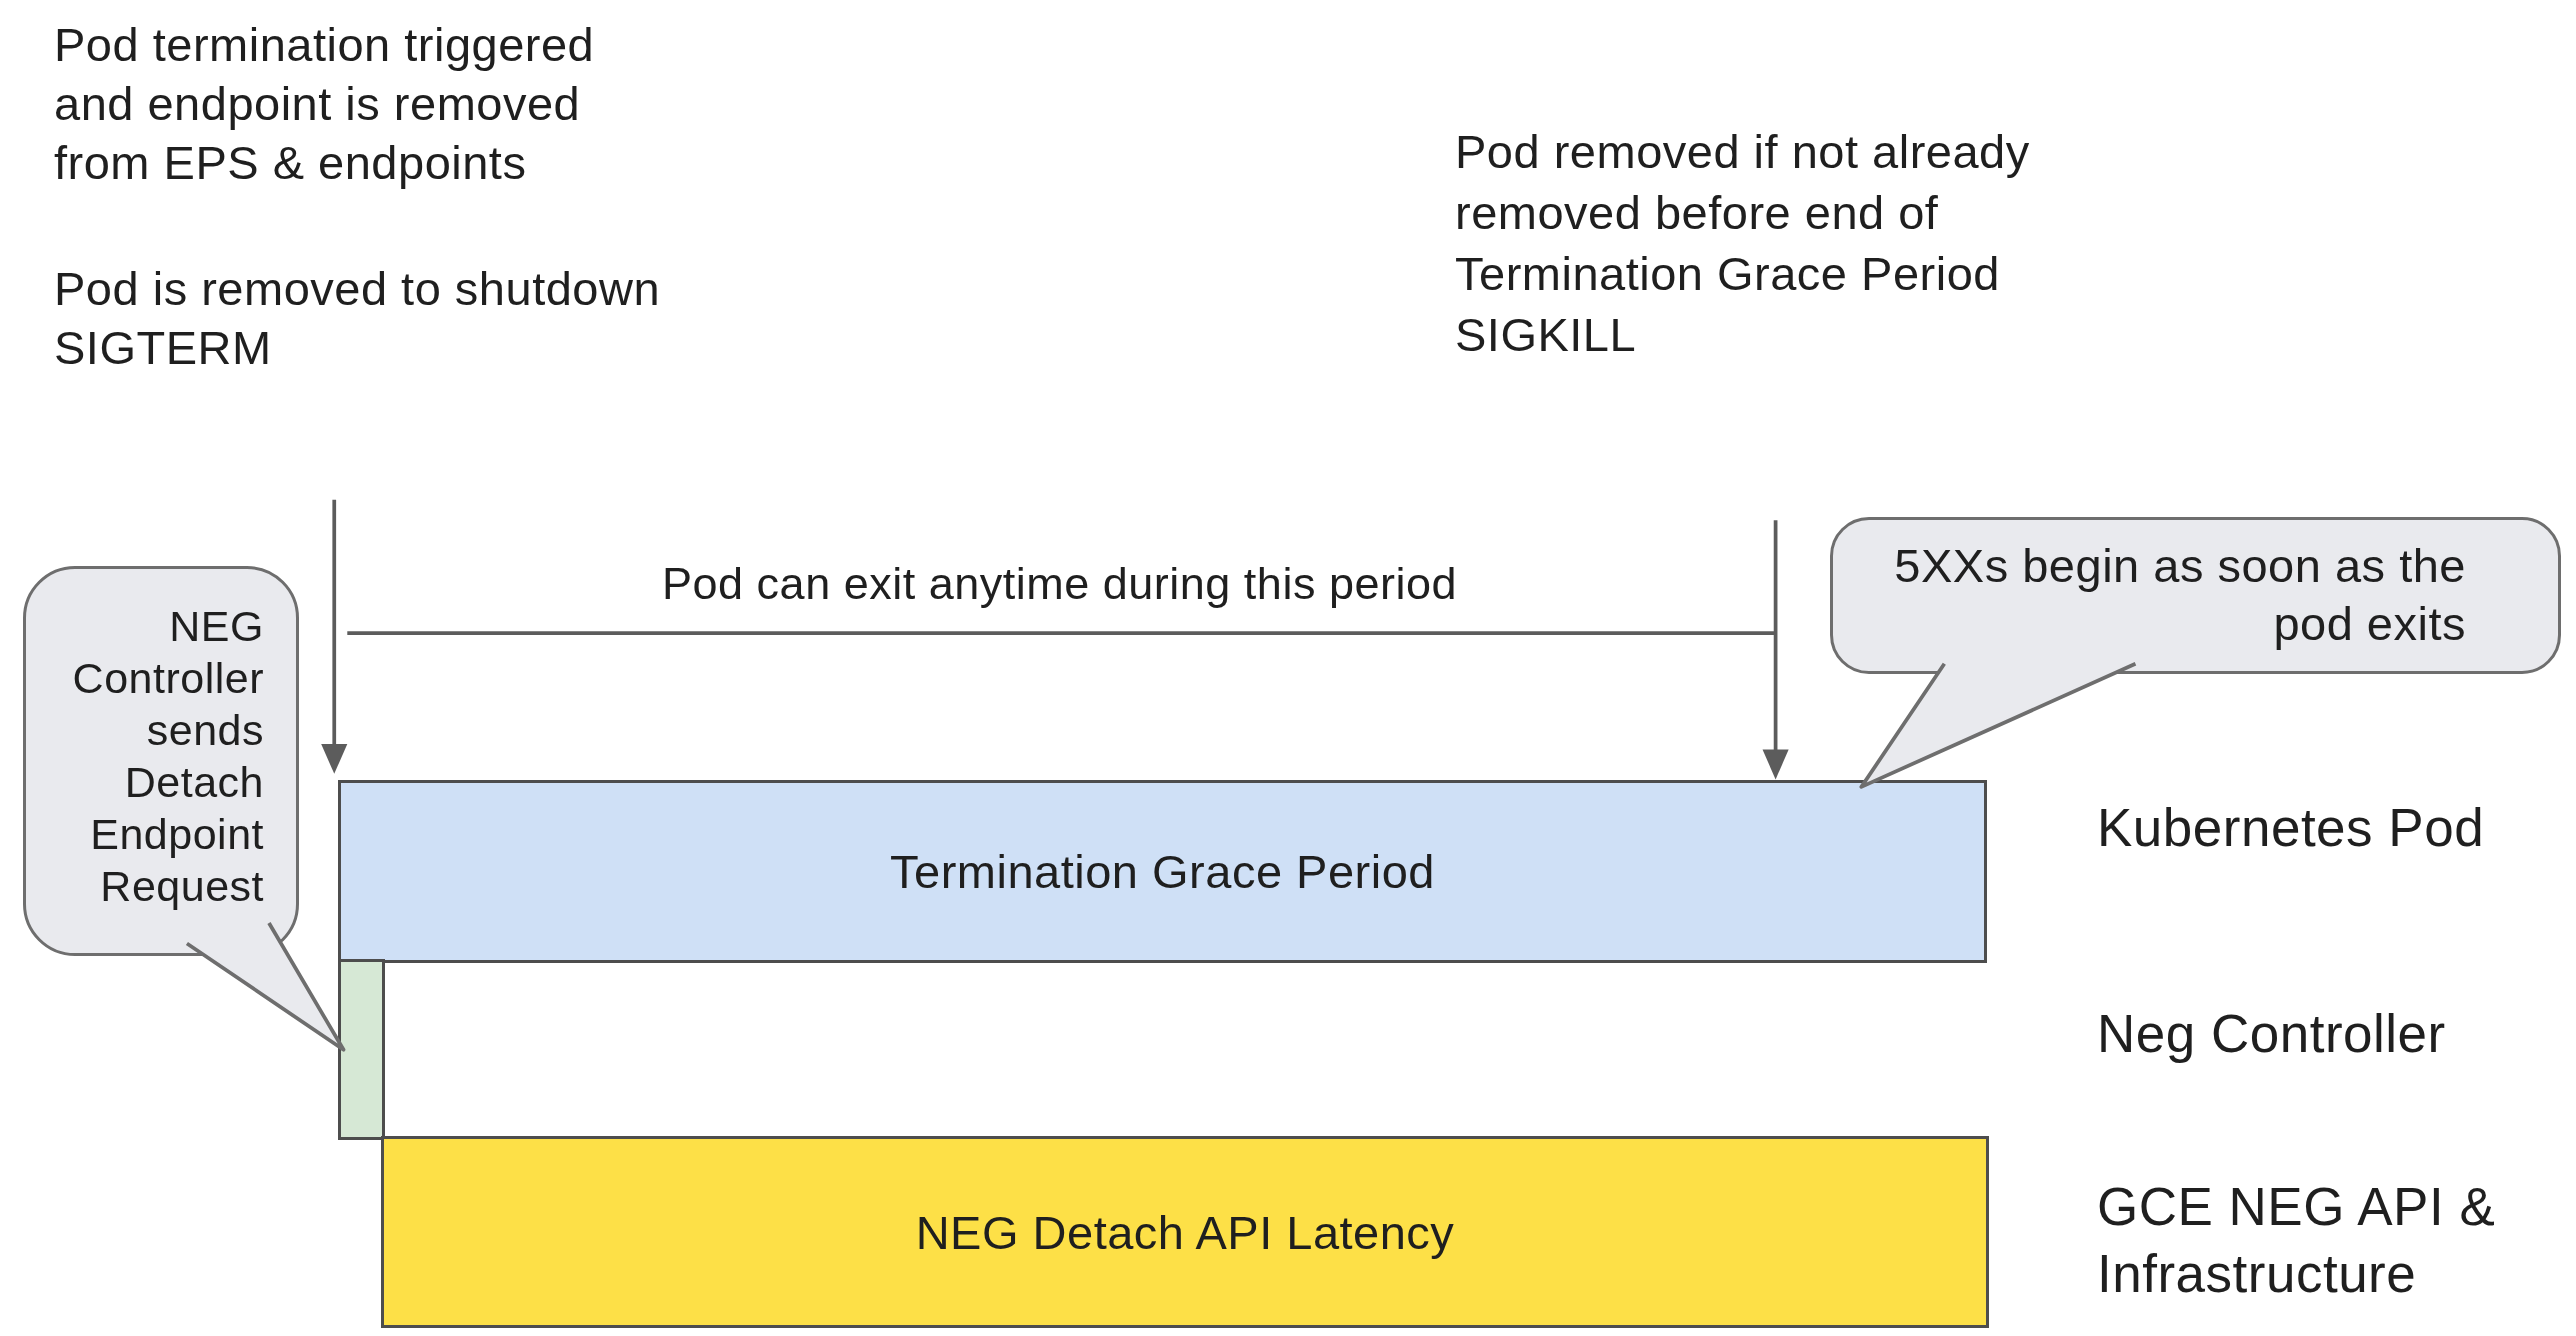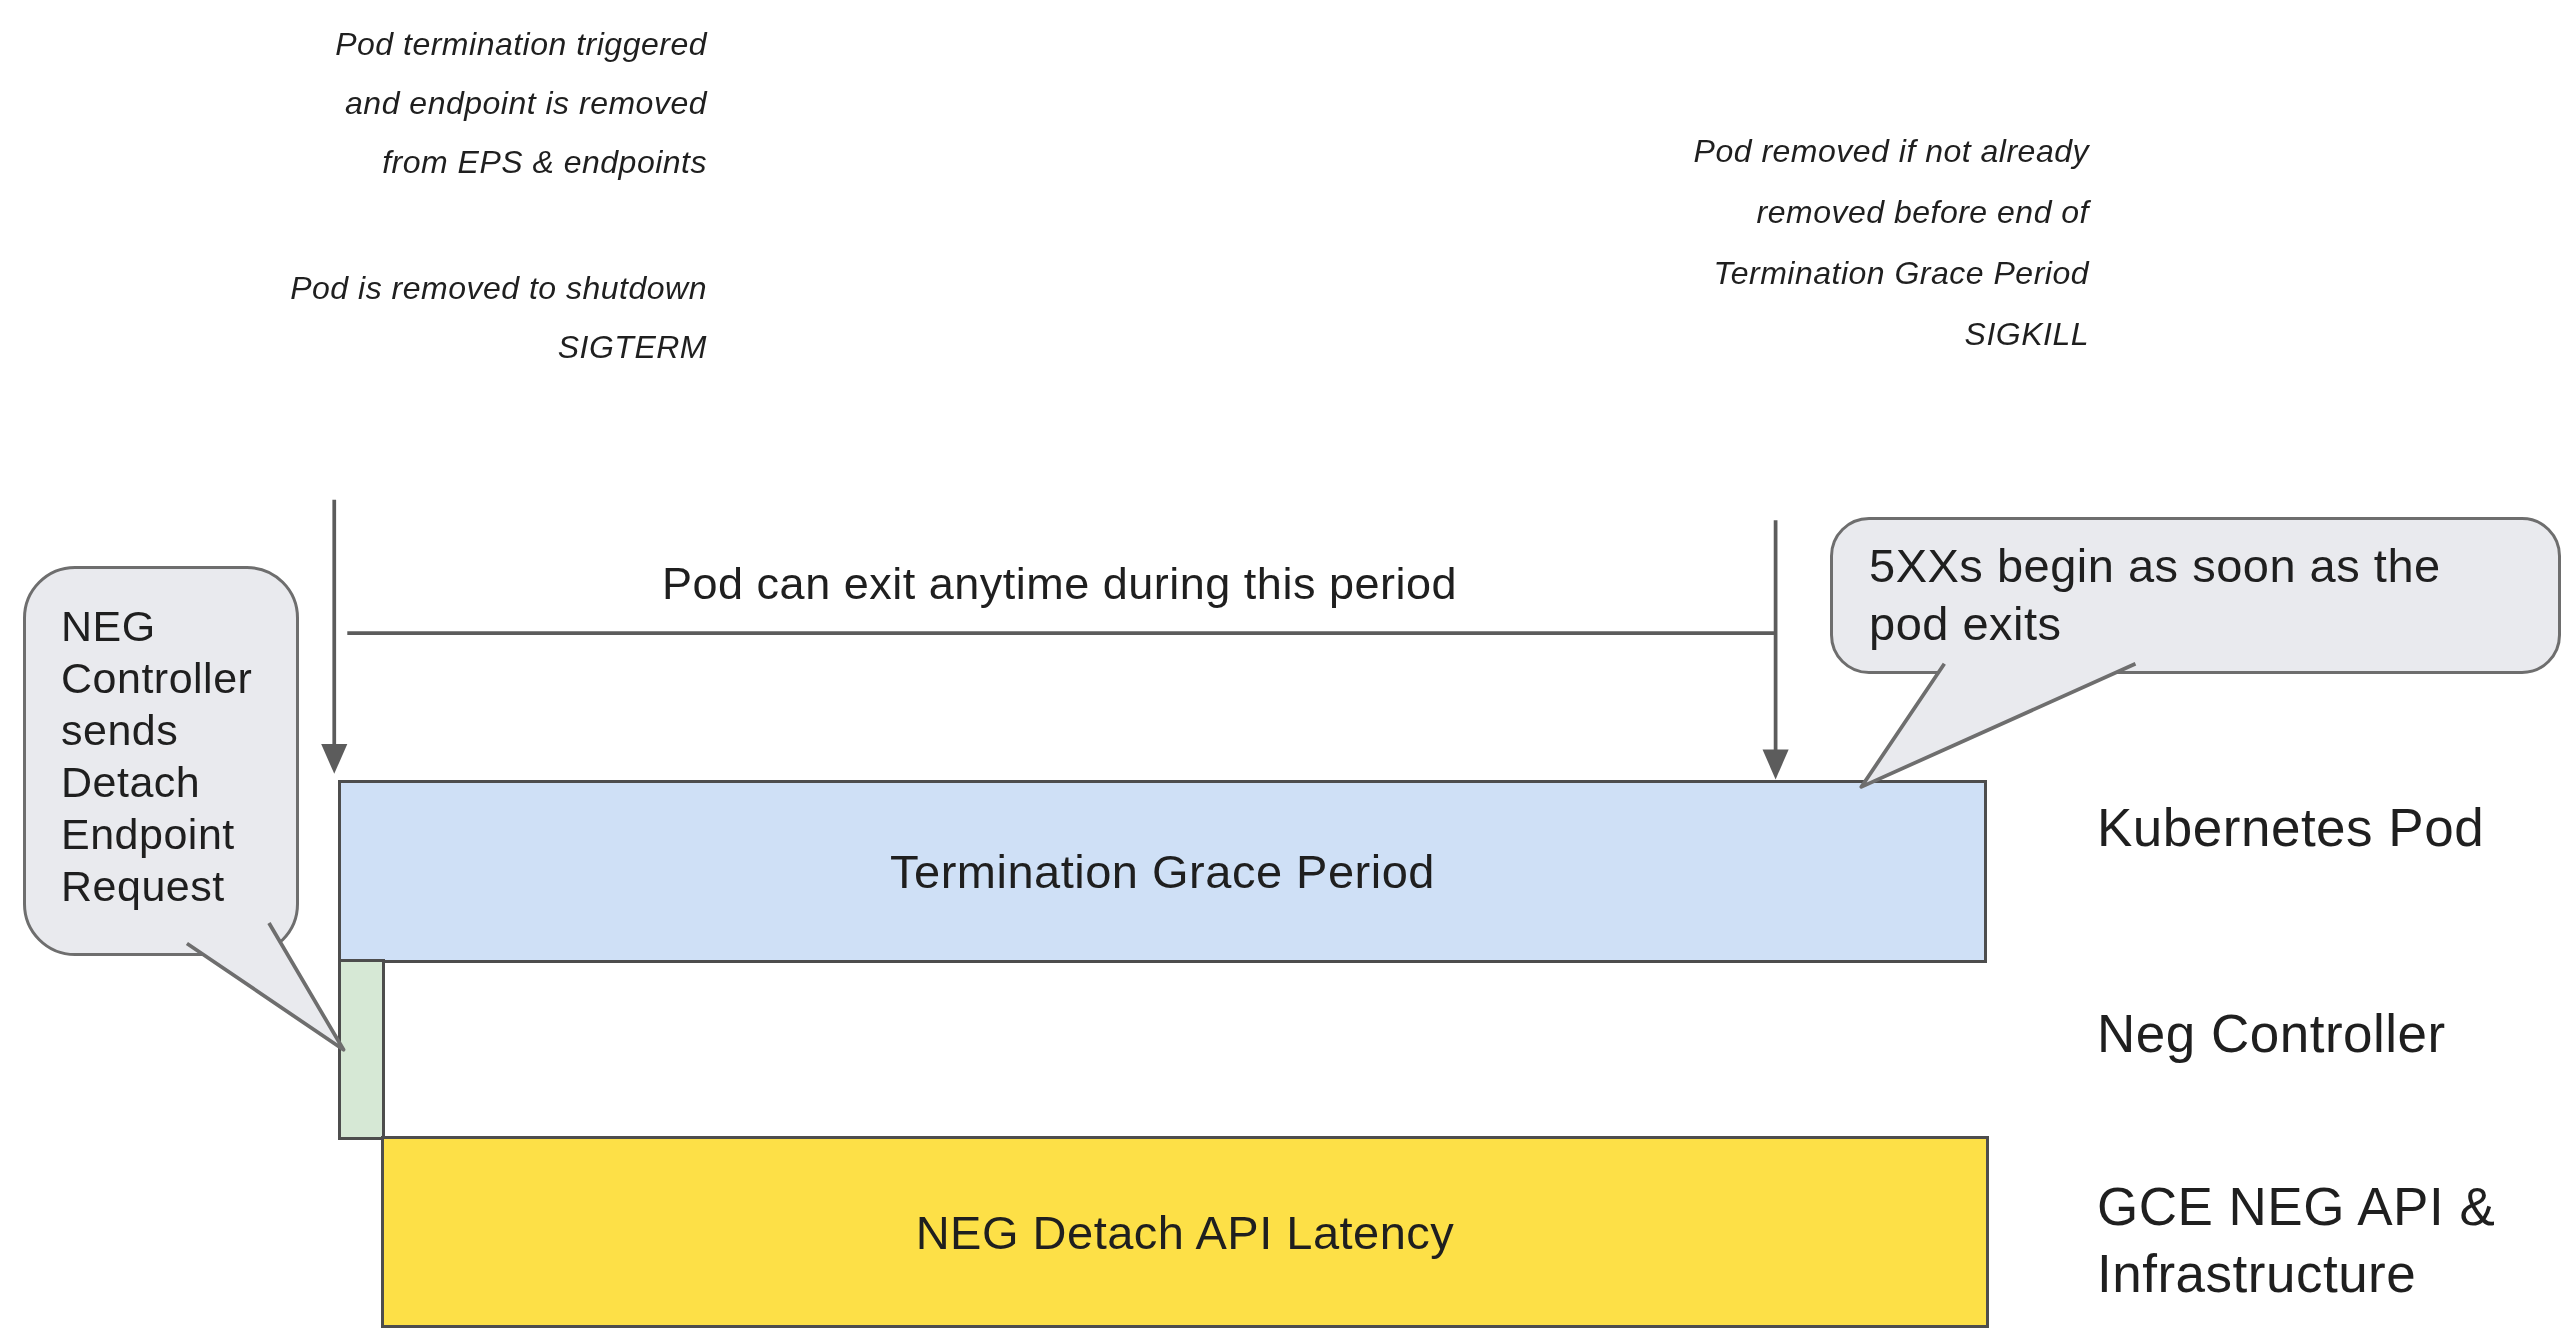--- a/index.html
+++ b/index.html
@@ -2,33 +2,33 @@
 <html style="font-size:15px"><head>
 <meta charset="utf-8">
 <style>
   html,body{margin:0;padding:0;background:#ffffff;}
   .canvas{
     position:relative;width:2576px;height:1336px;overflow:hidden;
     background:#ffffff;color:#1f1f1f;
     font-family:"Liberation Sans",sans-serif;
   }
   .abs{position:absolute;}
-  .ann{text-align:right;font-size:32px;line-height:59px;letter-spacing:0.5px;font-style:italic;}
+  .ann{text-align:left;font-size:47px;line-height:59px;letter-spacing:0.5px;}
   .ann .ln{white-space:nowrap;}
   .period-label{font-size:45px;line-height:52px;text-align:center;letter-spacing:0.5px;}
   .bar{box-sizing:border-box;border:3.7px solid #4d4d4d;display:flex;align-items:stretch;}
   .seg{display:flex;align-items:center;justify-content:center;font-size:47px;letter-spacing:0.5px;}
   .seg-grow{flex:1 1 auto;}
   .seg-fixed{flex:0 0 auto;border-left:3.7px solid #4d4d4d;}
   .bar-single{box-sizing:border-box;border:3.7px solid #4d4d4d;display:flex;align-items:center;justify-content:center;font-size:47px;letter-spacing:0.5px;}
   .row-label{font-size:53px;line-height:67px;letter-spacing:0.5px;}
   .bubble{
     box-sizing:border-box;border:3.7px solid #6e6e6e;border-radius:52px;
   }
-  .bubble-text{position:absolute;font-size:43px;line-height:52px;letter-spacing:0.5px;}
+  .bubble-text{position:absolute;font-size:43px;line-height:52px;letter-spacing:0.5px;text-align:right;}
   .overlay{position:absolute;left:0;top:0;pointer-events:none;}
 </style>
 </head>
 <body>
 
 <div class="canvas">
 
   <div class="abs ann" style="left:54px;top:15px;width:653px;">
     <div>
       <div class="ln">Pod termination triggered</div>

